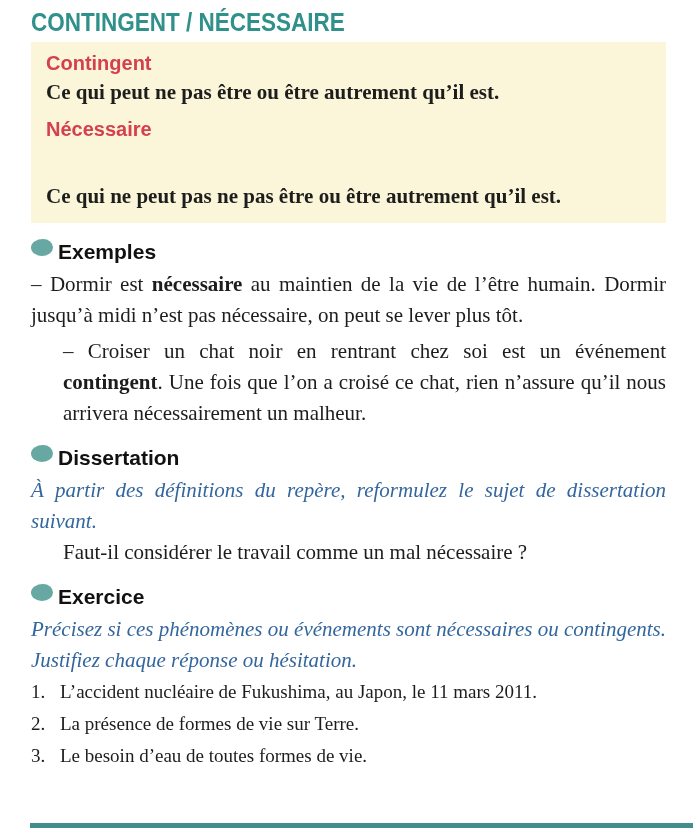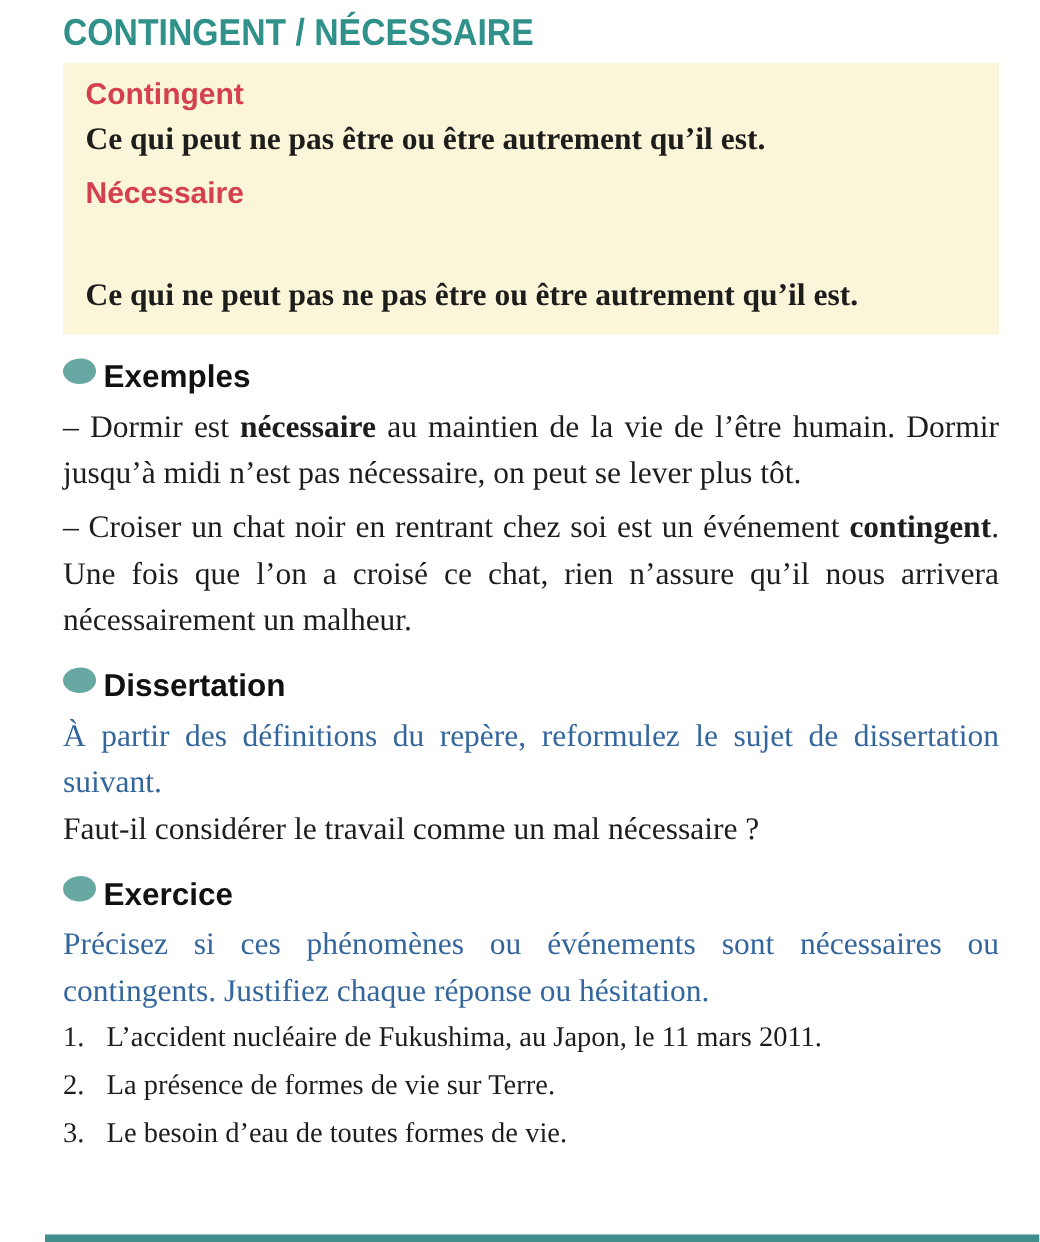--- a/index.html
+++ b/index.html
@@ -11,21 +11,21 @@
     --text-black:#1d1d1b;
     --strip-teal:#418e8c;
   }
   *{box-sizing:border-box;margin:0;padding:0;}
   html,body{width:693px;height:828px;background:#ffffff;overflow:hidden;}
   body{
     font-family:"Liberation Serif","DejaVu Serif",serif;
     color:var(--text-black);
     position:relative;
   }
-  .page{padding:8px 27px 0 42px;position:relative;}
+  .page{padding:8px 27px 0 31px;position:relative;}
 
   .page-title{
     font-family:"Liberation Sans","DejaVu Sans",sans-serif;
     font-weight:800;
     font-size:25px;
     line-height:28px;
     letter-spacing:0px;
     color:var(--title-teal);
     transform:scaleX(0.9);
     transform-origin:left center;
@@ -74,26 +74,27 @@
     margin-right:5px;
     flex:0 0 auto;
   }
 
   .body-p{
     font-size:21px;
     line-height:31px;
     text-align:justify;
     margin-bottom:5px;
   }
-  .body-p:last-child{margin-bottom:0;}
+  .body-p:last-child{margin-bottom:0;margin-left:32px;}
   .body-p strong{font-weight:bold;}
 
   .instruction{
     font-size:21px;
     line-height:31px;
+    font-style:italic;
     color:var(--instruction-blue);
     text-align:justify;
   }
 
   .ex-item{
     font-size:19px;
     line-height:31px;
     text-align:justify;
     margin-bottom:1px;
   }

